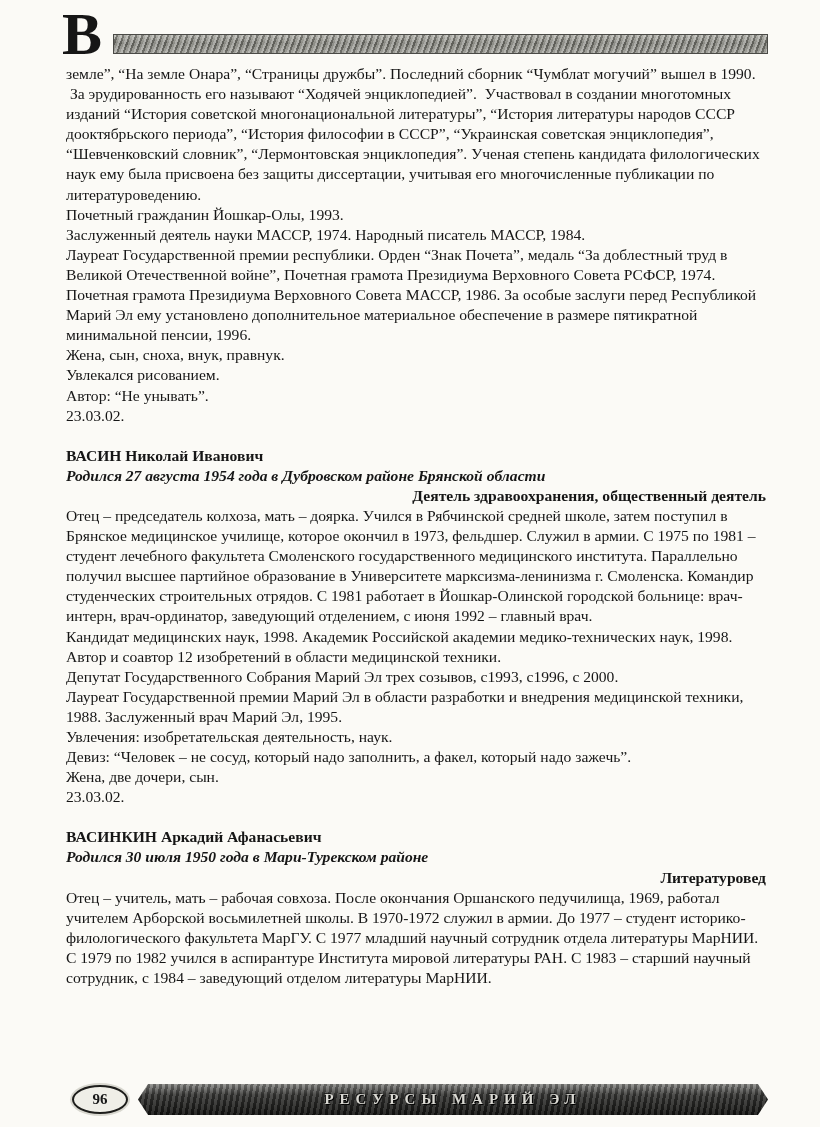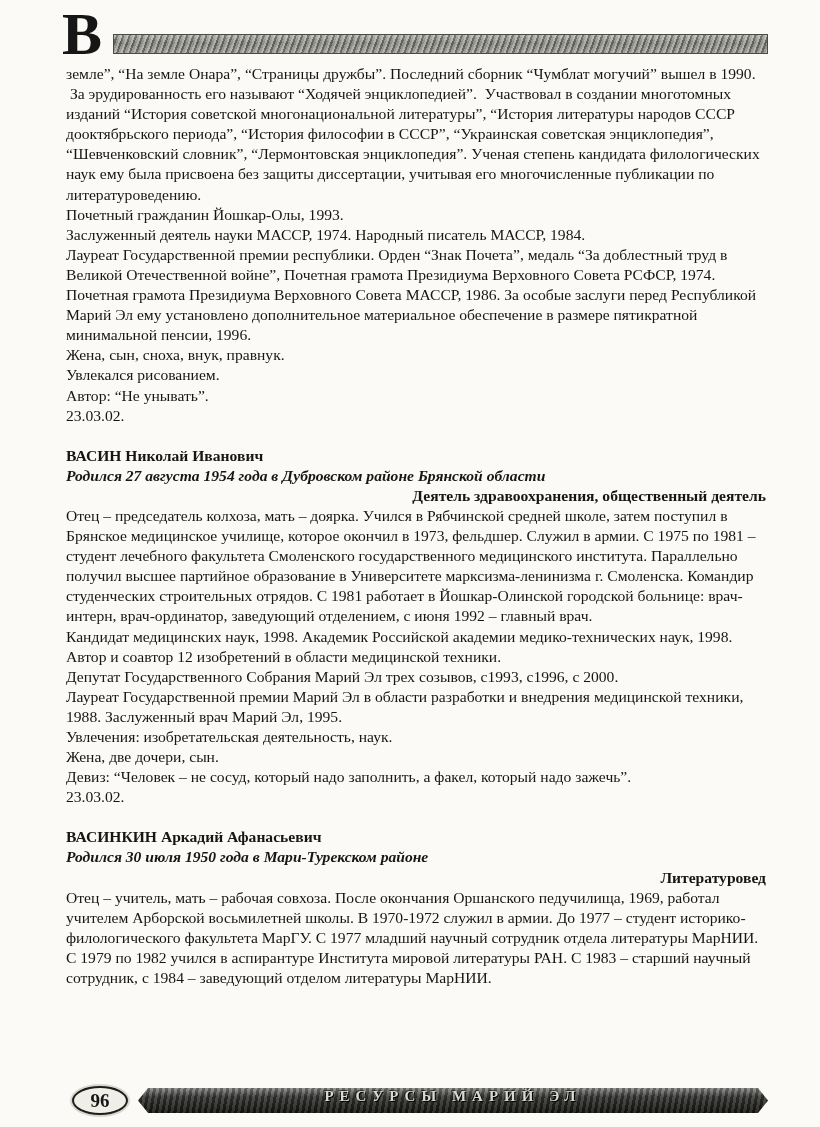--- a/index.html
+++ b/index.html
@@ -69,30 +69,30 @@
     width: 52px;
     height: 25px;
     border: 2.5px solid #1d1d1b;
     border-radius: 50%;
     background: #efeee7;
     box-shadow: 0 0 0 2px #d8d7cf;
     display: flex;
     align-items: center;
     justify-content: center;
     font-weight: bold;
-    font-size: 19px;
+    font-size: 15px;
     z-index: 2;
     flex: 0 0 auto;
   }
   .footer-bar {
     flex: 1;
     margin-left: 10px;
-    height: 25px;
+    height: 31px;
     display: flex;
-    align-items: flex-start;
+    align-items: center;
     justify-content: center;
     background:
       repeating-linear-gradient(100deg, rgba(255,255,255,.10) 0 3px, rgba(0,0,0,.25) 3px 6px),
       linear-gradient(180deg, #8d8d8a 0%, #3a3a38 35%, #141412 100%);
     clip-path: polygon(0 50%, 1.6% 0, 98.4% 0, 100% 50%, 98.4% 100%, 1.6% 100%);
   }
   .footer-bar .footer-title {
     color: #d9d8d2;
     font-weight: bold;
     font-size: 15px;
@@ -126,22 +126,22 @@
 
     <section class="entry">
       <h3 class="entry-name">ВАСИН Николай Иванович</h3>
       <p class="born">Родился 27 августа 1954 года в Дубровском районе Брянской области</p>
       <p class="role">Деятель здравоохранения, общественный деятель</p>
       <p>Отец – председатель колхоза, мать – доярка. Учился в Рябчинской средней школе, затем поступил в Брянское медицинское училище, которое окончил в 1973, фельдшер. Служил в армии. С 1975 по 1981 – студент лечебного факультета Смоленского государственного медицинского института. Параллельно получил высшее партийное образование в Университете марксизма-ленинизма г. Смоленска. Командир студенческих строительных отрядов. С 1981 работает в Йошкар-Олинской городской больнице: врач-интерн, врач-ординатор, заведующий отделением, с июня 1992 – главный врач.</p>
       <p>Кандидат медицинских наук, 1998. Академик Российской академии медико-технических наук, 1998. Автор и соавтор 12 изобретений в области медицинской техники.</p>
       <p>Депутат Государственного Собрания Марий Эл трех созывов, с1993, с1996, с 2000.</p>
       <p>Лауреат Государственной премии Марий Эл в области разработки и внедрения медицинской техники, 1988. Заслуженный врач Марий Эл, 1995.</p>
       <p>Увлечения: изобретательская деятельность, наук.</p>
+      <p>Девиз: “Человек – не сосуд, который надо заполнить, а факел, который надо зажечь”.</p>
       <p>Жена, две дочери, сын.</p>
-      <p>Девиз: “Человек – не сосуд, который надо заполнить, а факел, который надо зажечь”.</p>
       <p>23.03.02.</p>
     </section>
 
     <section class="entry">
       <h3 class="entry-name">ВАСИНКИН Аркадий Афанасьевич</h3>
       <p class="born">Родился 30 июля 1950 года в Мари-Турекском районе</p>
       <p class="role">Литературовед</p>
       <p>Отец – учитель, мать – рабочая совхоза. После окончания Оршанского педучилища, 1969, работал учителем Арборской восьмилетней школы. В 1970-1972 служил в армии. До 1977 – студент историко-филологического факультета МарГУ. С 1977 младший научный сотрудник отдела литературы МарНИИ. С 1979 по 1982 учился в аспирантуре Института мировой литературы РАН. С 1983 – старший научный сотрудник, с 1984 – заведующий отделом литературы МарНИИ.</p>
     </section>
 

